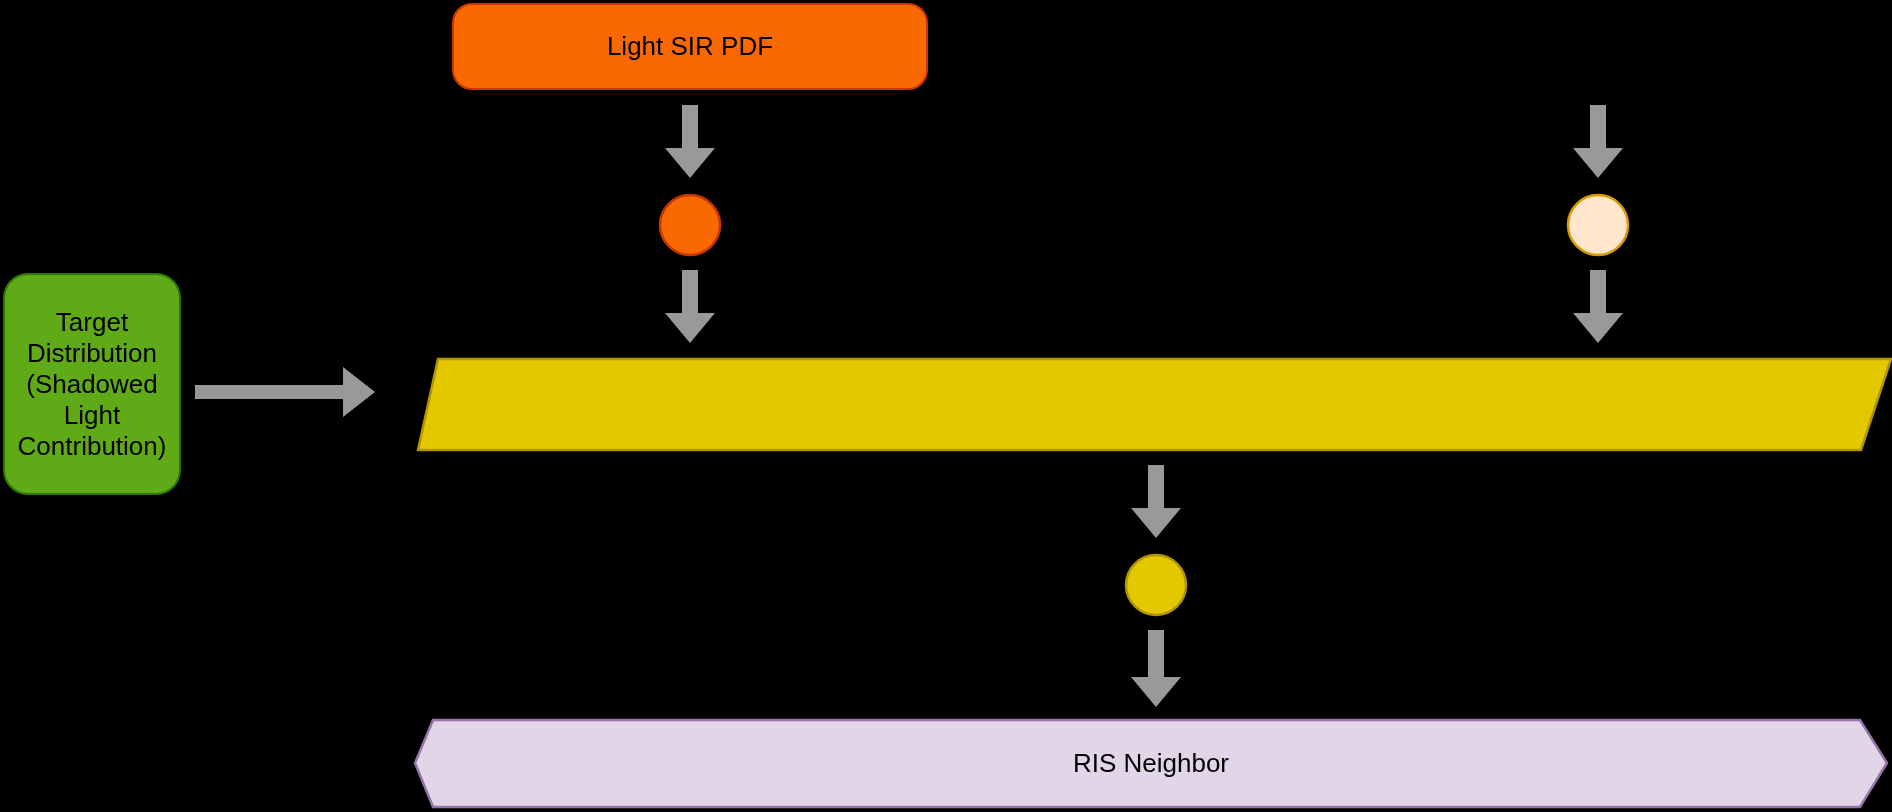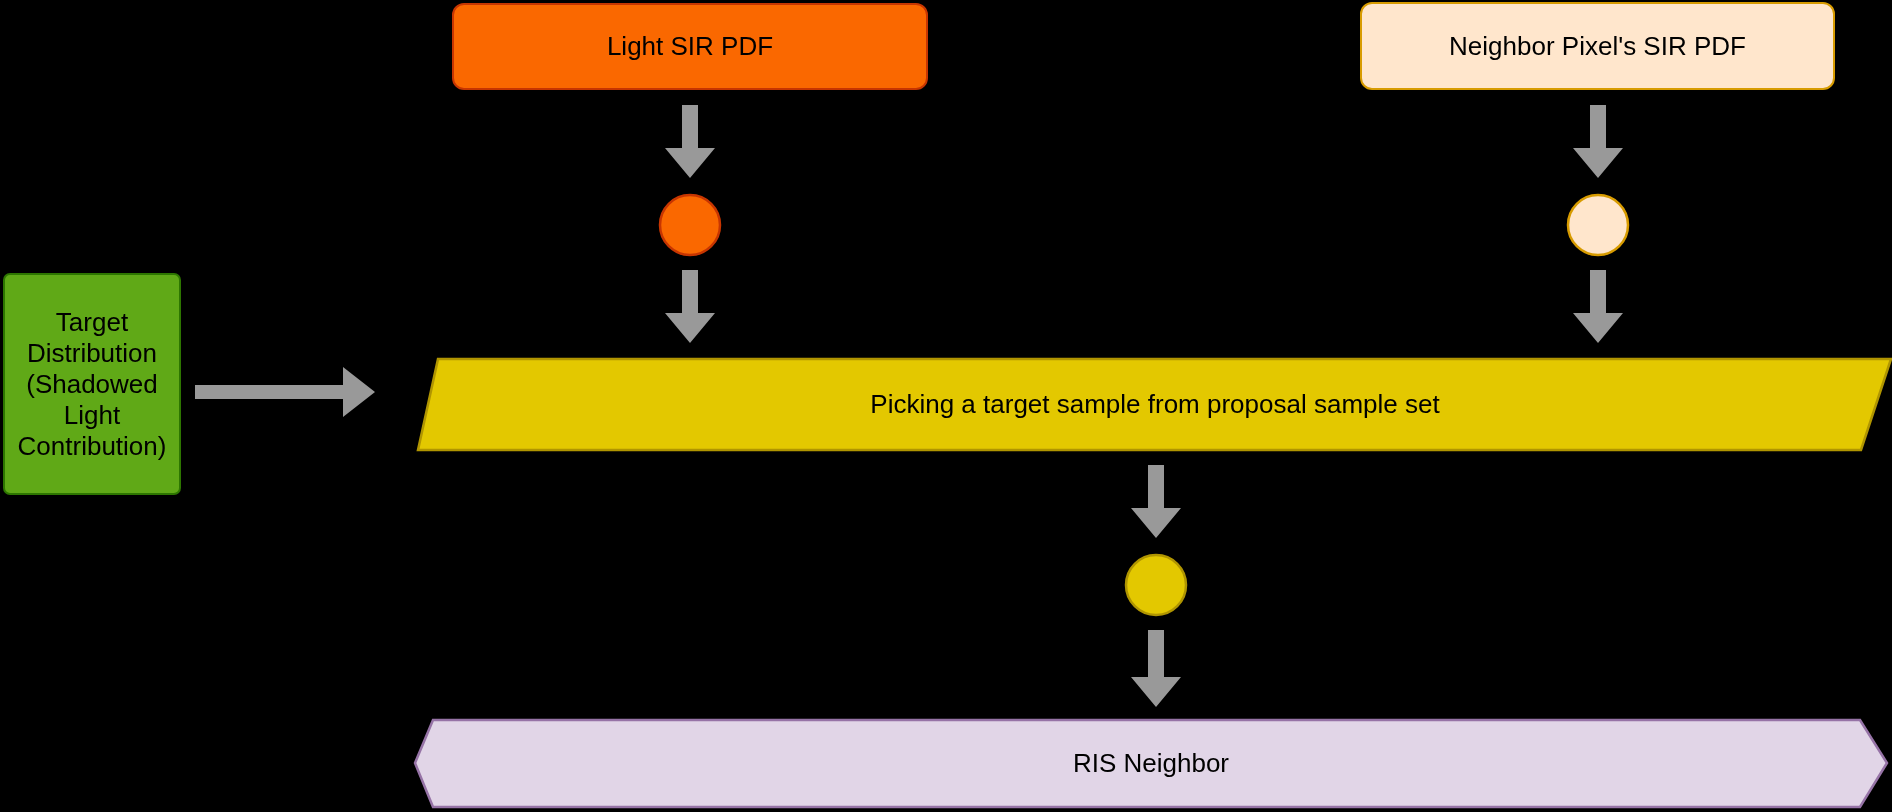--- a/index.html
+++ b/index.html
@@ -31,33 +31,33 @@
     justify-content: center;
     text-align: center;
     font-size: 26px;
     line-height: 31px;
     color: var(--text, #000);
   }
   .box-light {
     left: 452px; top: 3px; width: 476px; height: 87px;
     background: var(--light_fill);
     border: 2.5px solid var(--light_stroke);
-    border-radius: 12px;
+    border-radius: 20px;
   }
   .box-neighbor {
     left: 1360px; top: 2px; width: 475px; height: 88px;
     background: var(--neighbor_fill);
     border: 2.5px solid var(--neighbor_stroke);
     border-radius: 12px;
   }
   .box-green {
     left: 3px; top: 273px; width: 178px; height: 222px;
     background: var(--green_fill);
     border: 2.5px solid var(--green_stroke);
-    border-radius: 7px;
+    border-radius: 25px;
     white-space: pre-line;
   }
   .label-picking { left: 418px; top: 359px; width: 1474px; height: 91px; }
   .label-ris    { left: 415px; top: 720px; width: 1472px; height: 87px; }
 </style>
 </head>
 <body>
 
 <div class="stage">
 
@@ -80,33 +80,27 @@
 
     <circle class="dot-light" cx="690" cy="225" r="30"></circle>
     <circle class="dot-neighbor" cx="1598" cy="225" r="30"></circle>
     <circle class="dot-yellow" cx="1156" cy="585" r="30"></circle>
   </svg>
 
   <div class="node box-light">
     <span>Light SIR PDF</span>
   </div>
 
-  <div class="node box-neighbor">
-    <span>Neighbor Pixel's SIR PDF</span>
-  </div>
 
   <div class="node box-green">
     <span>Target
 Distribution
 (Shadowed
 Light
 Contribution)</span>
   </div>
 
-  <div class="node label-picking">
-    <span>Picking a target sample from proposal sample set</span>
-  </div>
 
   <div class="node label-ris">
     <span>RIS Neighbor</span>
   </div>
 
 </div>
 
 </body></html>

